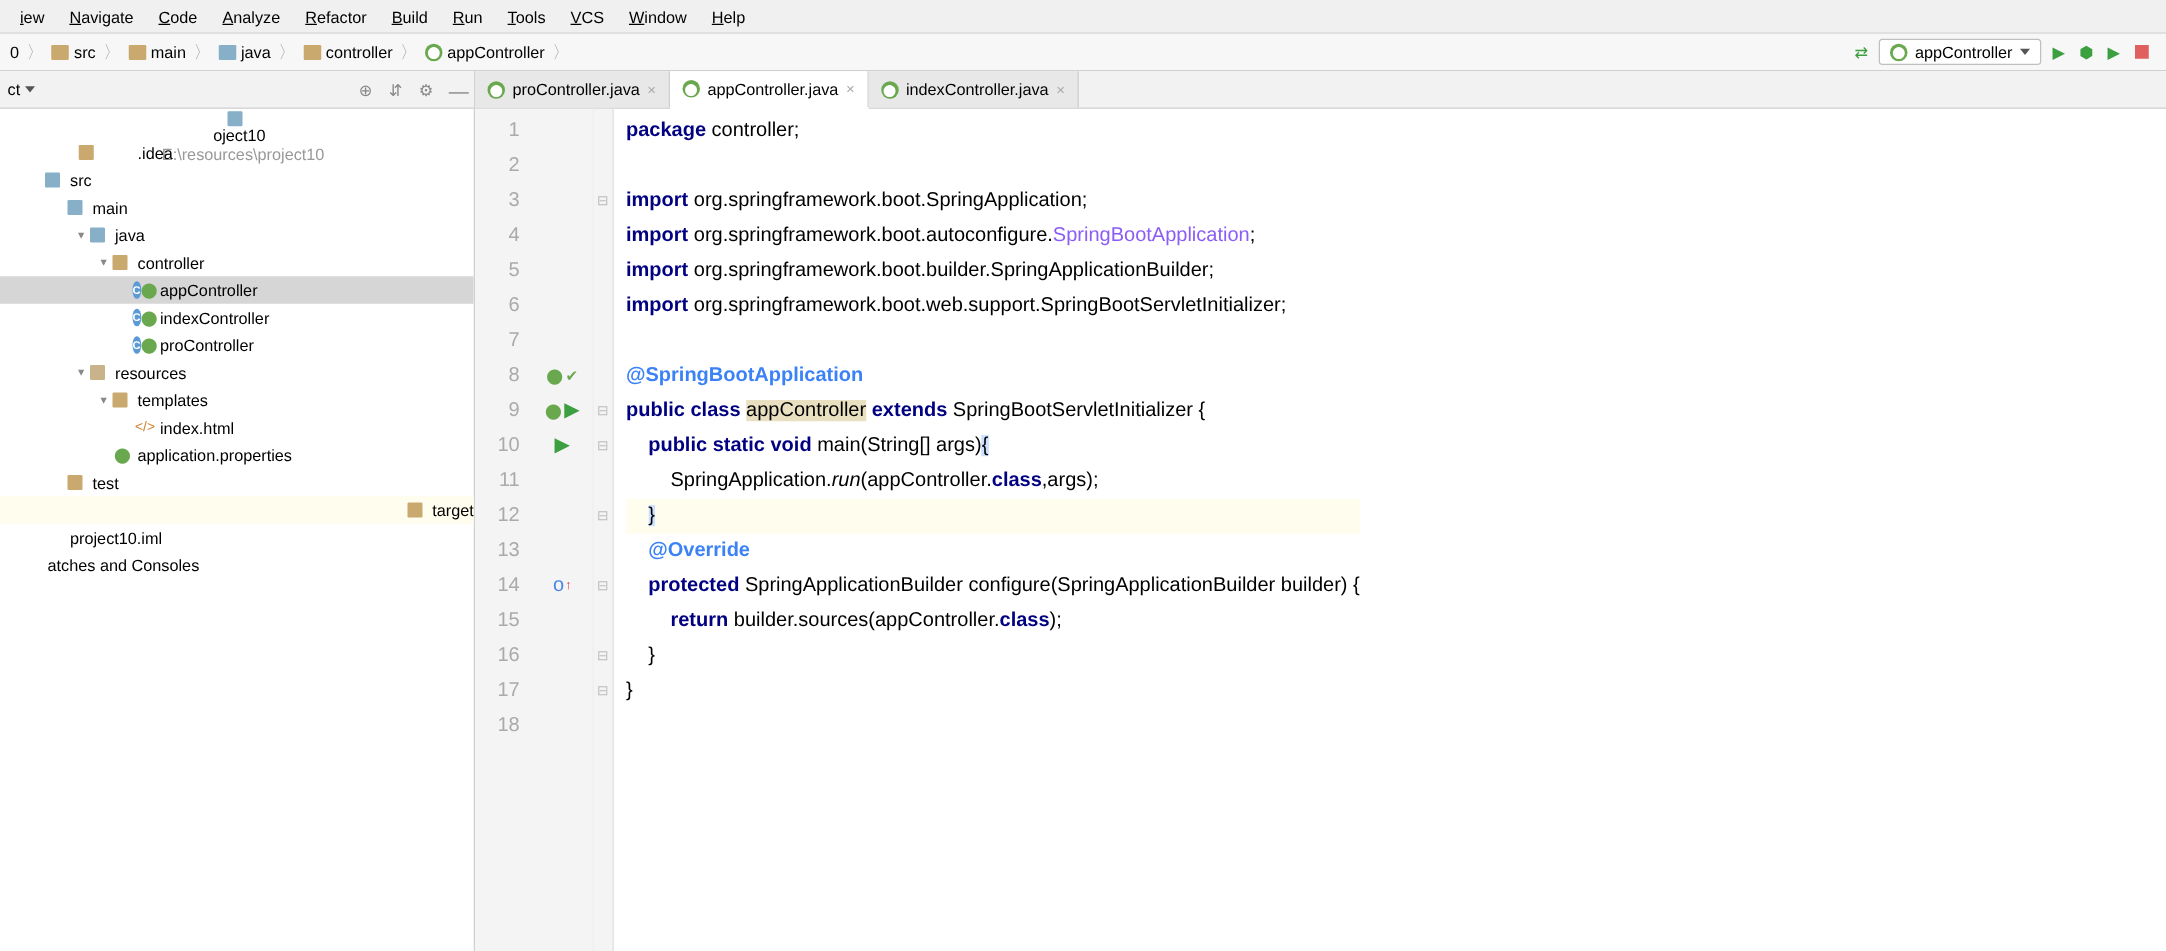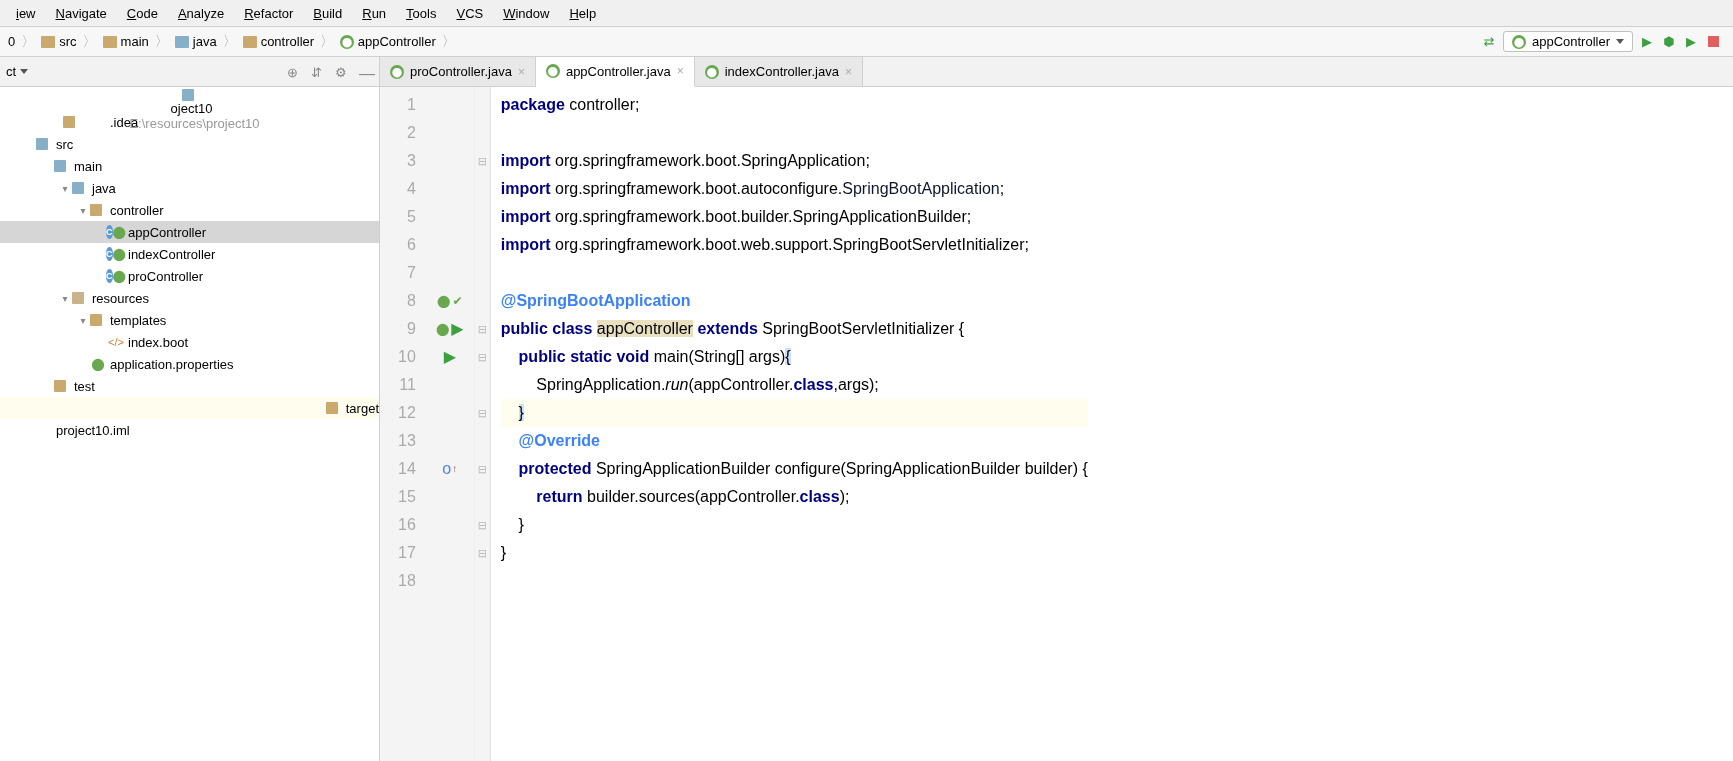--- a/index.html
+++ b/index.html
@@ -54,21 +54,21 @@
 .fold-col { width: 16px; padding-top: 4px; border-left: 1px solid #eee; }
 .fold-col div { height: 28px; display: flex; align-items: center; justify-content: center; color: #bbb; font-size: 11px; }
 
 .code { padding: 4px 0 4px 10px; white-space: pre; }
 .code div { height: 28px; }
 .kw { color: #000080; font-weight: bold; }
 .ann { color: #3b82f6; font-weight: bold; }
 .cls-hl { background: #e8e0c0; }
 .sel-brace { background: #cce0ff; }
 .it { font-style: italic; }
-.warn { color: #0f172a; }
+.warn { color: #8b5cf6; }
 .highlight-line { background: #fffdee; }
 
 .c-icon { width: 14px; height: 14px; border-radius: 50%; background: #5b9bd5; color: #fff; font-size: 9px; display: inline-flex; align-items: center; justify-content: center; font-weight: bold; }
 .c-icon.green { background: #6aa84f; }
 .spring-leaf { color: #6aa84f; font-size: 12px; }
 .play-green { color: #3c9f40; }
 .bug-green { color: #3c9f40; }
 .stop-red { width: 11px; height: 11px; background: #e06060; }
 .sync-icon { color: #3c9f40; }
 .ov-icon { color: #4a86e8; display: inline-flex; align-items: center; }
@@ -234,21 +234,21 @@
           <span class="tree-icon">
             <span class="bc-icon folder-icon"></span>
           </span>
           <span class="tree-label">templates</span>
         </div>
         <div class="tree-row" style="padding-left: 94px;">
           <span class="tree-arrow"></span>
           <span class="tree-icon">
             <span style="color:#d08030;font-size:11px">&lt;/&gt;</span>
           </span>
-          <span class="tree-label">index.boot</span>
+          <span class="tree-label">index.html</span>
         </div>
         <div class="tree-row" style="padding-left: 76px;">
           <span class="tree-arrow"></span>
           <span class="tree-icon">
             <span class="spring-leaf">⬤</span>
           </span>
           <span class="tree-label">application.properties</span>
         </div>
         <div class="tree-row" style="padding-left: 40px; align-items: center;">
           <span class="tree-arrow"></span>
@@ -263,20 +263,27 @@
             <span class="bc-icon folder-icon"></span>
           </span>
           <span class="tree-label">target</span>
         </div>
         <div class="tree-row" style="padding-left: 22px;">
           <span class="tree-arrow"></span>
           <span class="tree-icon">
             <span style="width:14px;display:inline-block"></span>
           </span>
           <span class="tree-label">project10.iml</span>
+        </div>
+        <div class="tree-row" style="padding-left: 4px;">
+          <span class="tree-arrow"></span>
+          <span class="tree-icon">
+            <span style="width:14px;display:inline-block"></span>
+          </span>
+          <span class="tree-label">atches and Consoles</span>
         </div>
       </div>
   </div>
 
   <div class="editor-area">
     <div class="tabs" id="tabs">
         <div class="tab">
           <span class="c-icon green tab-icon">⬤</span>
           <span>proController.java</span>
           <span class="tab-close">×</span>

